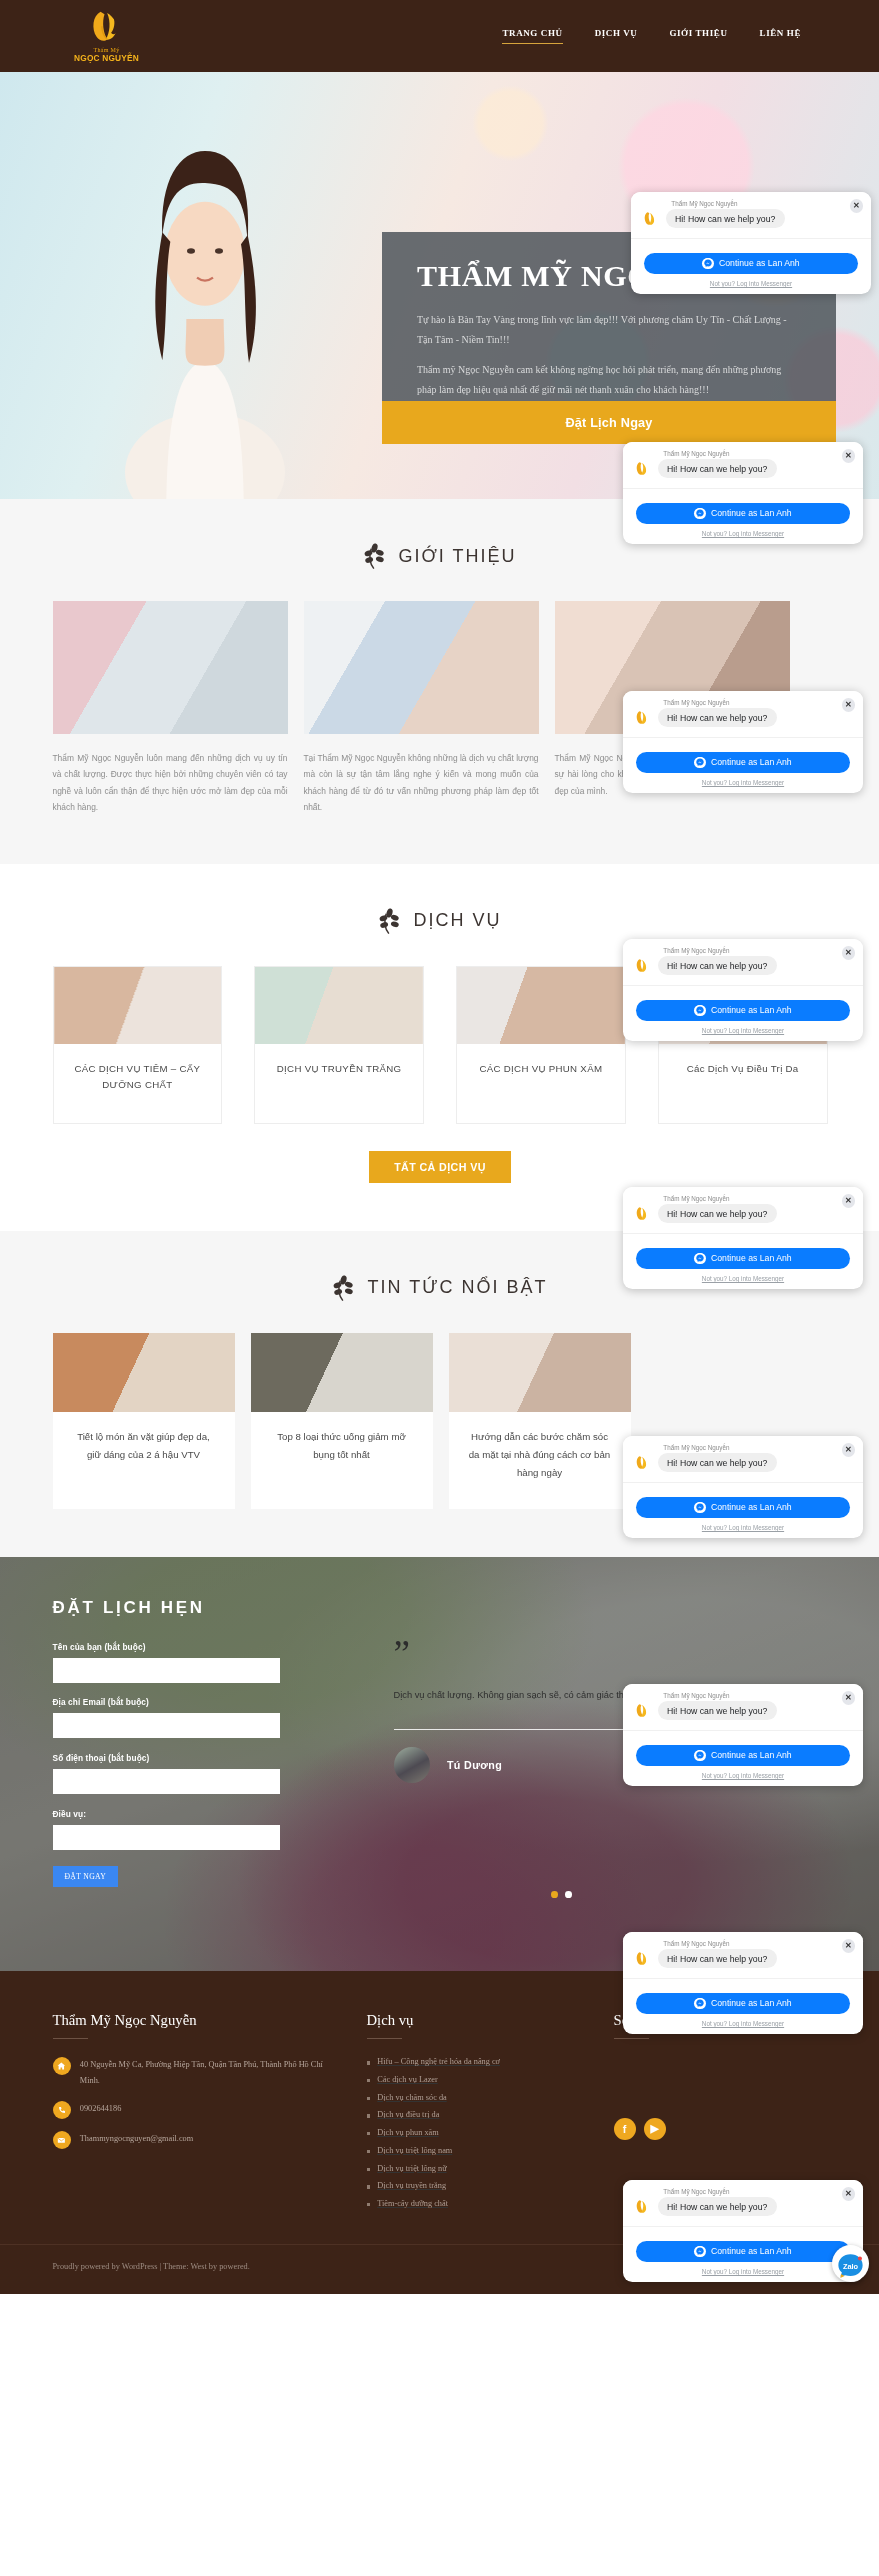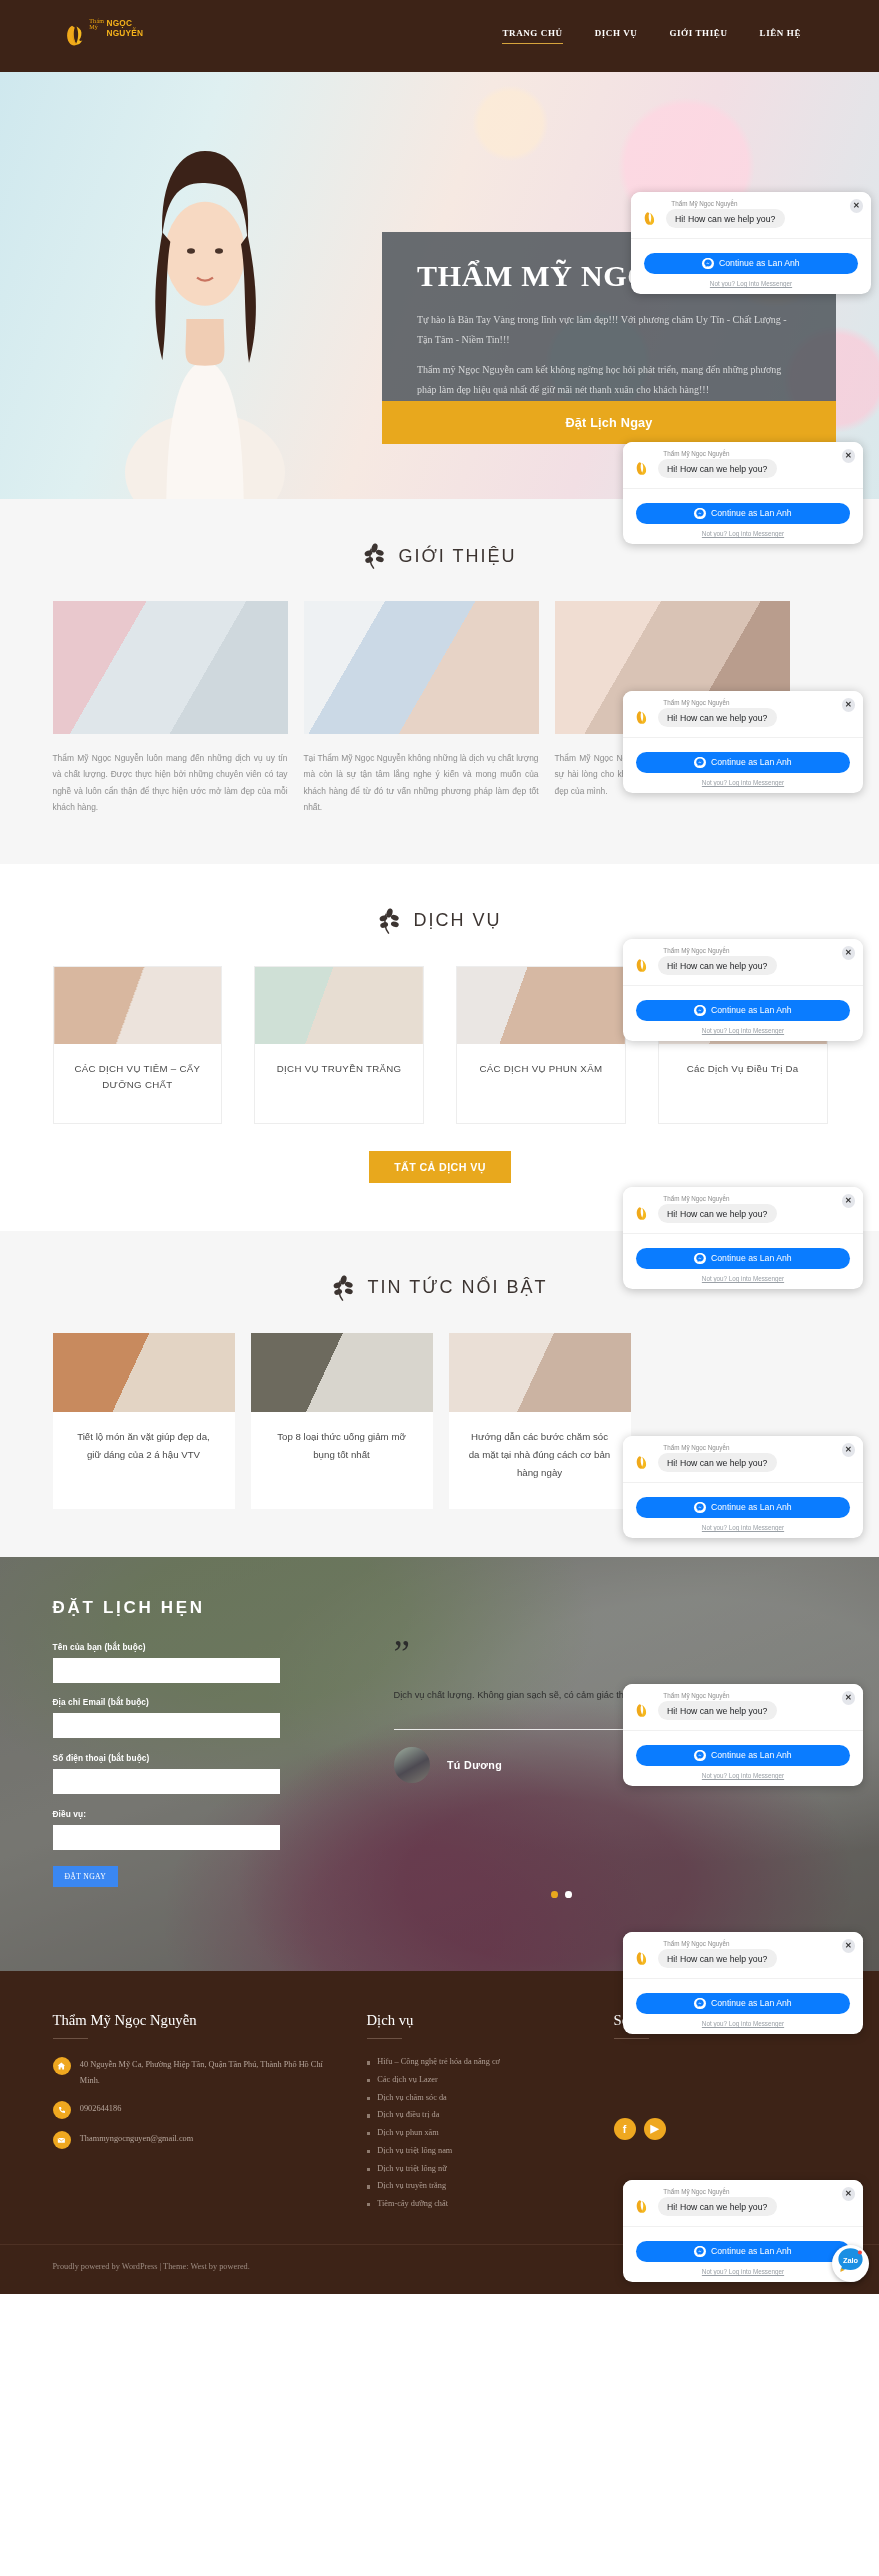--- a/index.html
+++ b/index.html
@@ -19,20 +19,22 @@
     background: #3d2317;
     height: 72px;
     display: flex;
     align-items: center;
     padding: 0 0 0 0;
     position: relative;
   }
   .logo-wrap {
     margin-left: 63px;
     display: flex;
+    flex-direction: column;
+    align-items: center;
     width: 87px;
   }
   .logo-mark { width: 39px; height: 37px; }
   .logo-text-1 {
     color: #f0a90d; font-size: 6px; letter-spacing: 0.3px;
     font-family: "Liberation Serif", serif; margin-top: 0.7px;
   }
   .logo-text-2 {
     color: #f5b31b; font-size: 8.3px; font-weight: bold;
     letter-spacing: 0.2px; font-family: "Liberation Sans", sans-serif;
@@ -217,21 +219,21 @@
   .f-rule { width: 35px; height: 0.7px; background: #6d5244; margin-bottom: 18.7px; }
   .f-contact-row { display: flex; align-items: flex-start; gap: 9.3px; margin-bottom: 12px; }
   .f-badge {
     width: 18px; height: 18px; border-radius: 50%; background: #efa820;
     display: flex; align-items: center; justify-content: center; flex: 0 0 18px;
   }
   .f-contact-text {
     color: #b6a69c; font-size: 8.3px; line-height: 1.9;
     font-family: "Liberation Serif", serif;
   }
-  .f-list { list-style: none; }
+  .f-list { list-style: none; text-decoration: underline; }
   .f-list li {
     color: #b09f95; font-size: 8.3px; margin-bottom: 8.7px;
     font-family: "Liberation Serif", serif;
     position: relative; padding-left: 10.7px; cursor: pointer;
   }
   .f-list li::before {
     content: ""; position: absolute; left: 0; top: 4px;
     width: 3.3px; height: 3.3px; background: #8f7b6f;
   }
   .socials { display: flex; gap: 8px; }
@@ -295,21 +297,21 @@
   }
   .msgr-logo-circ {
     width: 11.3px; height: 11.3px; border-radius: 50%; background: #fff;
     display: flex; align-items: center; justify-content: center;
   }
 
   
   .zalo {
     position: absolute; right: 10.7px; bottom: 12px;
     width: 37px; height: 37px; border-radius: 50%;
-    background: #fff; display: flex; align-items: flex-start; justify-content: center;
+    background: #fff; display: flex; align-items: flex-end; justify-content: center;
     box-shadow: 0 1.3px 5.3px rgba(0,0,0,.3); cursor: pointer; z-index: 80;
   }
 </style>
 </head>
 <body>
 
 <div class="page">
 
   <header class="site-header">
     <div class="logo-wrap">

